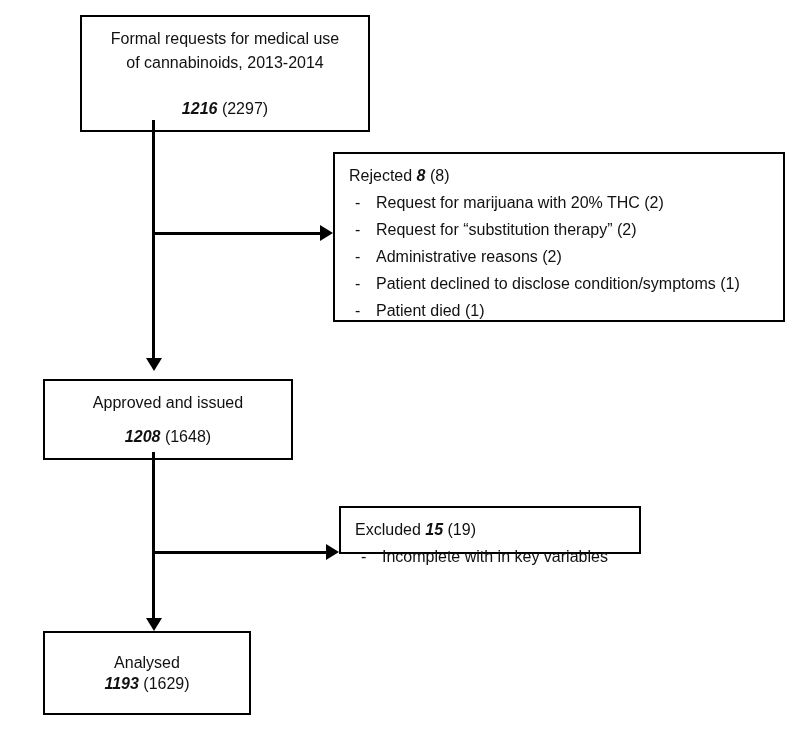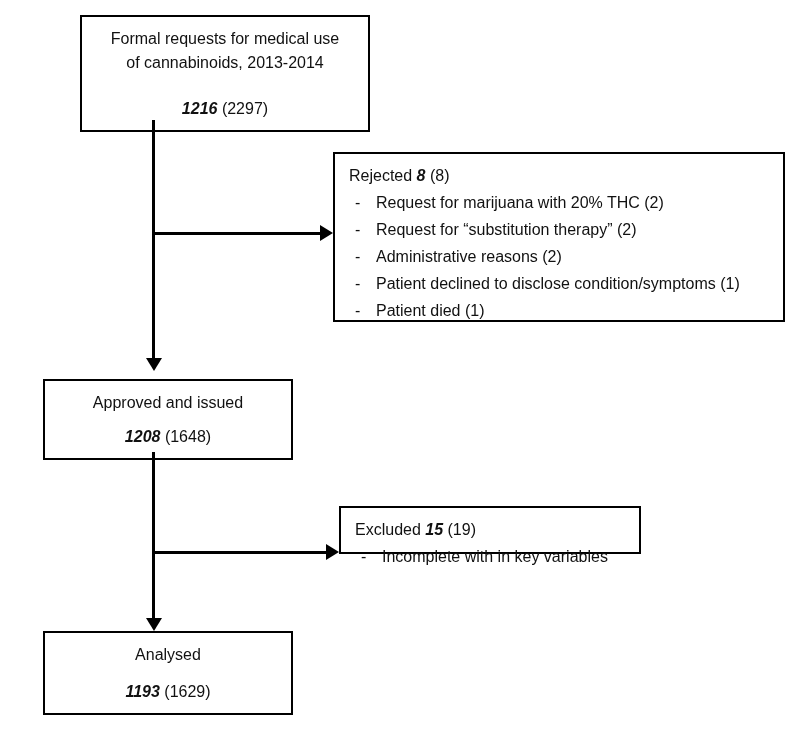--- a/index.html
+++ b/index.html
@@ -141,21 +141,21 @@
       <span>(19)</span>
     </div>
     <div class="list">
       <div class="list-row">
         <span class="bullet">-</span>
         <span>Incomplete with in key variables</span>
       </div>
     </div>
   </div>
 
-  <div class="box center" style="left:43px; top:631px; width:250px; height:84px;">
+  <div class="box center" style="left:43px; top:631px; width:208px; height:84px;justify-content:center;">
     <div class="title-lines">
       <span>Analysed</span>
     </div>
     <div class="count-line">
       <span class="count-bold">1193</span>
       <span>(1629)</span>
     </div>
   </div>
 
 </div>

